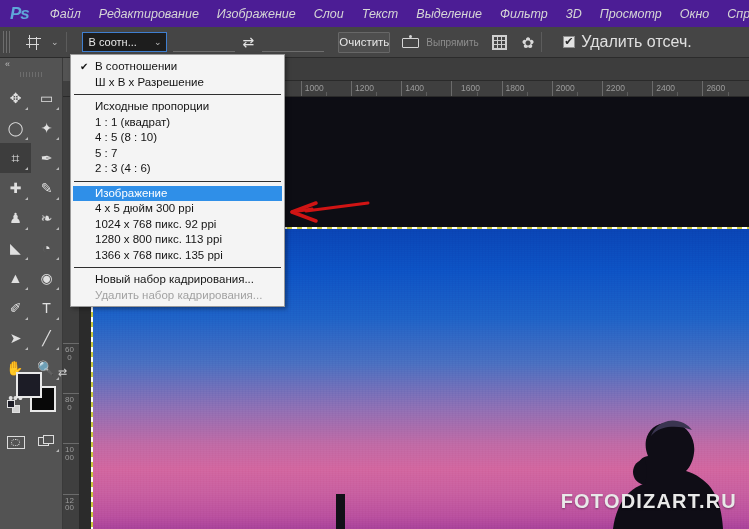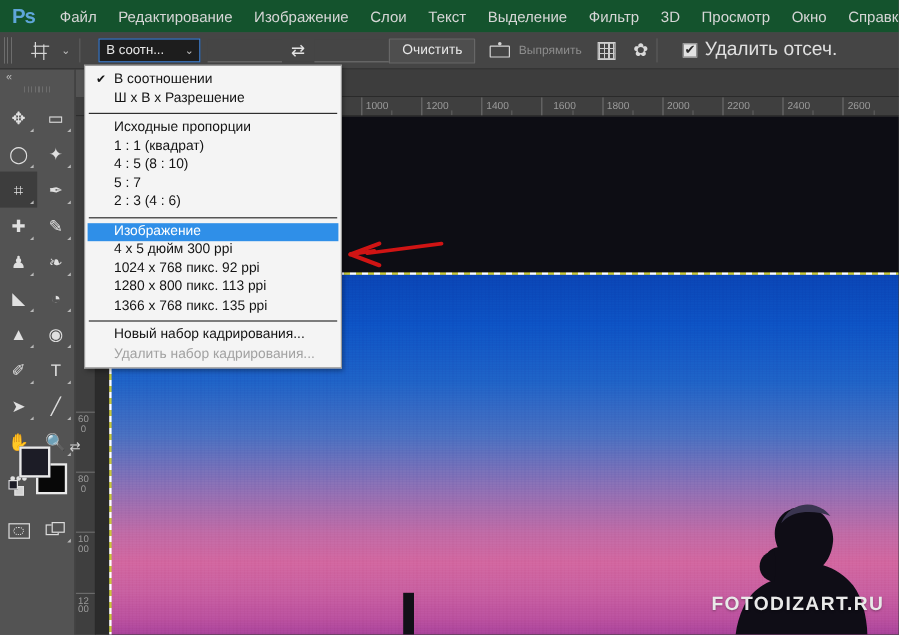--- a/index.html
+++ b/index.html
@@ -7,21 +7,21 @@
     width:749px; height:529px; overflow:hidden;
     background:#535353;
     font-family:"Liberation Sans", sans-serif;
     -webkit-font-smoothing:antialiased;
   }
   #app{ position:relative; width:749px; height:529px; }
 
   
   .menubar{
     position:absolute; left:0; top:0; width:749px; height:27px;
-    background:#14532d; display:flex; align-items:center;
+    background:#4c1d95; display:flex; align-items:center;font-style:italic;
   }
   .ps-logo{
     color:#5fa6d9; font-weight:bold; font-size:17px; letter-spacing:-1px;
     padding:0 12px 0 10px; font-family:"Liberation Sans", sans-serif;
   }
   .menu-item{
     color:#d6d6d6; font-size:12.5px; padding:4px 9px; white-space:nowrap;
   }
 
   
@@ -47,21 +47,21 @@
   .ratio-select{
     margin-left:8px; width:85px; height:20px; background:#1d1d1d;
     border:1px solid #3f7fd0; color:#e8e8e8; font-size:11px;
     display:flex; align-items:center; justify-content:space-between;
     padding:0 4px 0 6px; position:relative; z-index:40;
   }
   .num-field{ width:62px; height:19px; background:#454545; border-bottom:1px solid #6e6e6e; margin-left:6px;}
   .swap-icon{ color:#e3e3e3; font-size:14px; margin:0 8px; }
   .res-field{ width:62px; height:19px; background:#454545; border-bottom:1px solid #6e6e6e; }
   .btn-clear{
-    height:21px; padding:0 10px; background:#4e4e4e;
+    margin-left:14px; height:21px; padding:0 0; background:#4e4e4e;
     border:1px solid #676767; color:#e6e6e6; font-size:11.5px;
     display:flex; align-items:center; border-radius:1px;
   }
   .straight-icon{ margin-left:12px; width:17px; height:14px; position:relative; }
   .straight-icon .bx{ position:absolute; left:0; top:3px; width:17px; height:10px; border:1.5px solid #d5d5d5; border-radius:1px;}
   .straight-icon .dot{ position:absolute; left:7px; top:0px; width:3px; height:3px; background:#d5d5d5; border-radius:50%;}
   .lbl-dim{ color:#8d8d8d; font-size:10px; margin-left:7px; }
   .grid-icon{ margin-left:13px; width:15px; height:15px;
     background:
       repeating-linear-gradient(to right,#cfcfcf 0,#cfcfcf 1px,transparent 1px,transparent 4px),
@@ -153,21 +153,21 @@
   .sel-dash{ position:absolute; left:12px; top:130px; width:657px; height:2px;
     background:repeating-linear-gradient(to right,#ffffff 0 5px,#c9c93b 5px 10px); }
   .sel-left{ position:absolute; left:11px; top:0; width:2px; height:432px;
     background:repeating-linear-gradient(to bottom,#ffffff 0 5px,#c9c93b 5px 10px); }
 
   .silhouette{ position:absolute; right:26px; bottom:0; width:118px; height:118px; }
   .pole{ position:absolute; left:244px; bottom:0; width:9px; height:35px; background:#121018;}
 
   .watermark{
     position:absolute; right:12px; bottom:16px;
-    color:#e9e9e9; font-size:16px; font-weight:bold; letter-spacing:1.2px;
+    color:#e9e9e9; font-size:20px; font-weight:bold; letter-spacing:1.2px;
     font-family:"Liberation Sans", sans-serif; text-shadow:0 1px 2px rgba(0,0,0,.35);
   }
 
   
   .arrow-svg{ position:absolute; left:286px; top:199px; width:84px; height:26px; z-index:70; }
 
   
   .dropdown{
     position:absolute; left:70px; top:54px; width:215px;
     background:#f4f4f4; border:1px solid #9a9a9a; z-index:60;

